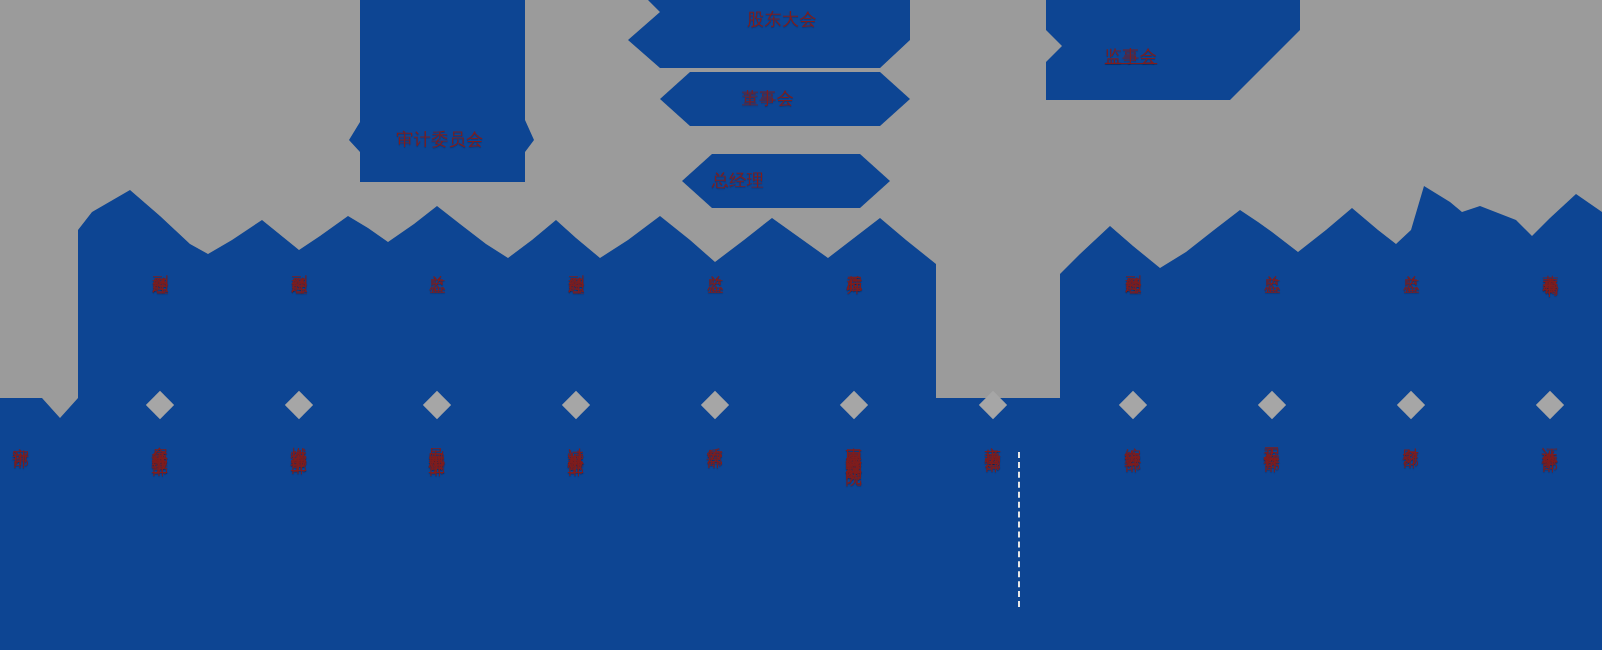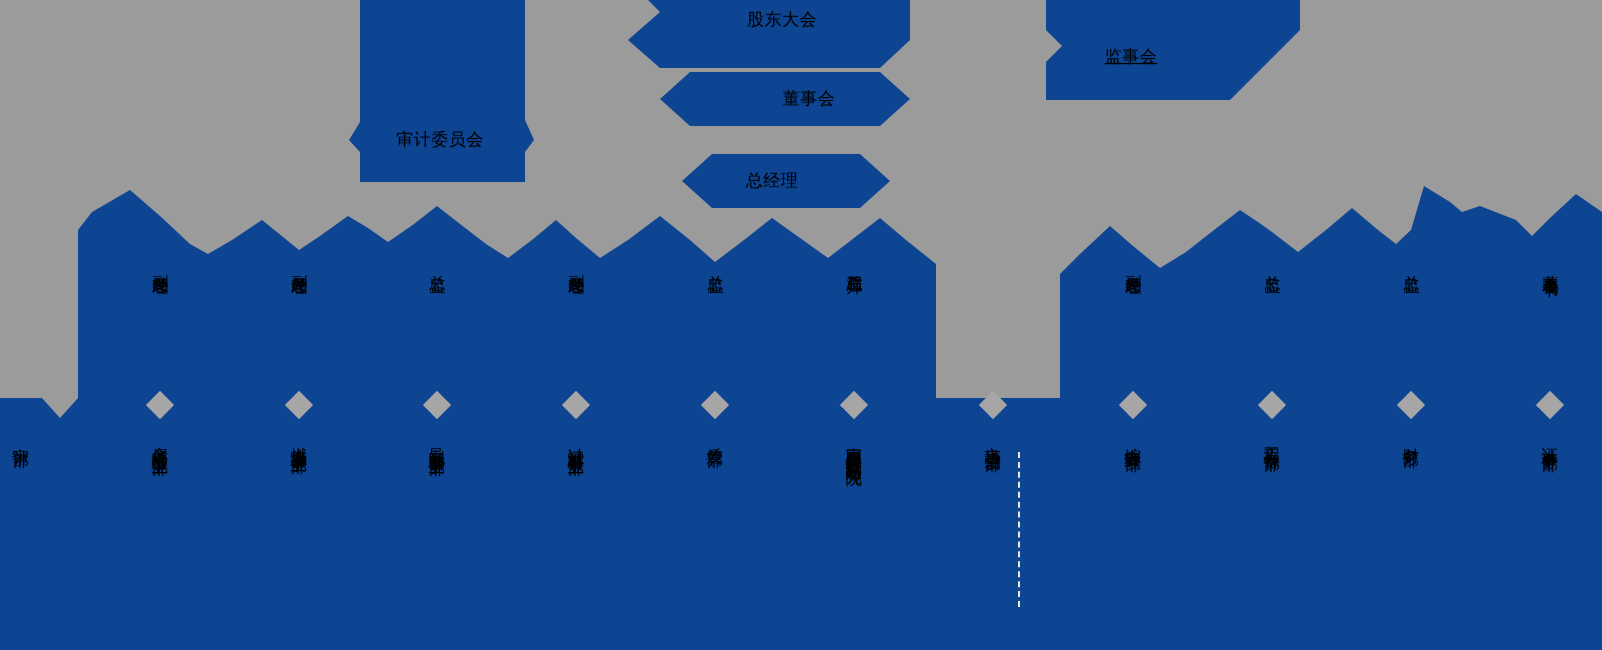--- a/index.html
+++ b/index.html
@@ -7,21 +7,21 @@
     width:1602px;height:650px;
     background:#9b9b9b;
     font-family:"Liberation Sans","DejaVu Sans",sans-serif;
     overflow:hidden;
     position:relative;
   }
   #chart-root{position:absolute;inset:0;width:1602px;height:650px;}
   svg.layer{position:absolute;left:0;top:0;width:1602px;height:650px;}
   .lbl{
     position:absolute;
-    color:#000000;
+    color:#7f1d1d;
     font-size:17px;
     line-height:1.18;
     letter-spacing:0.5px;
     white-space:pre;
     text-shadow:0 1px 1px rgba(0,0,0,.18);
     pointer-events:none;
   }
   .lbl.horiz{transform:translate(-50%,-50%);}
   .lbl.vert{
     writing-mode:vertical-rl;
@@ -73,23 +73,23 @@
         L1298,252 L1326,230 L1352,208 L1378,230 L1396,244 L1411,230 L1424,186 L1450,202 L1462,212 L1480,206
         L1516,220 L1532,236 L1550,218 L1576,194 L1602,212 L1602,400 Z"></path>
 
       <path d="M0,650 L0,398 L42,398 L60,418 L78,398 L1602,398 L1602,650 Z"></path>
 
     </g>
   </svg>
 
   <div class="lbl horiz" style="left:782px;top:20px;">股东大会</div>
 
-  <div class="lbl horiz" style="left:809px;top:99px;">董事会</div>
+  <div class="lbl horiz" style="left:768px;top:99px;">董事会</div>
 
-  <div class="lbl horiz" style="left:772px;top:181px;">总经理</div>
+  <div class="lbl horiz" style="left:738px;top:181px;">总经理</div>
 
   <div class="lbl horiz" style="left:440px;top:140px;">审计委员会</div>
 
   <div class="lbl horiz" style="left:1131px;top:57px;text-decoration:underline;">监事会</div>
 
   <div id="middle-row">
       <div class="lbl vert mid" style="left: 160px; top: 262px;">副总经理</div>
       <div class="lbl vert mid" style="left: 299px; top: 262px;">副总经理</div>
       <div class="lbl vert mid" style="left: 437px; top: 262px;">总监</div>
       <div class="lbl vert mid" style="left: 576px; top: 262px;">副总经理</div>

